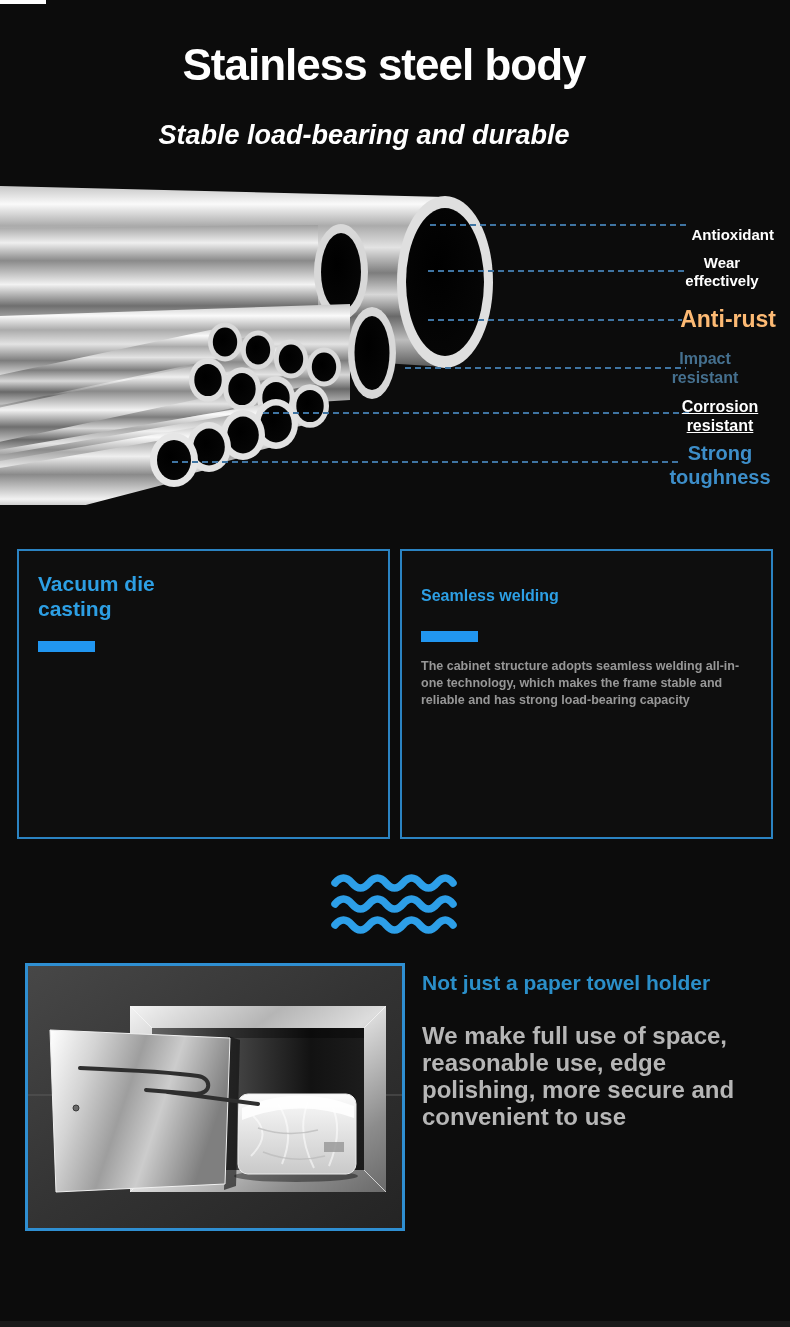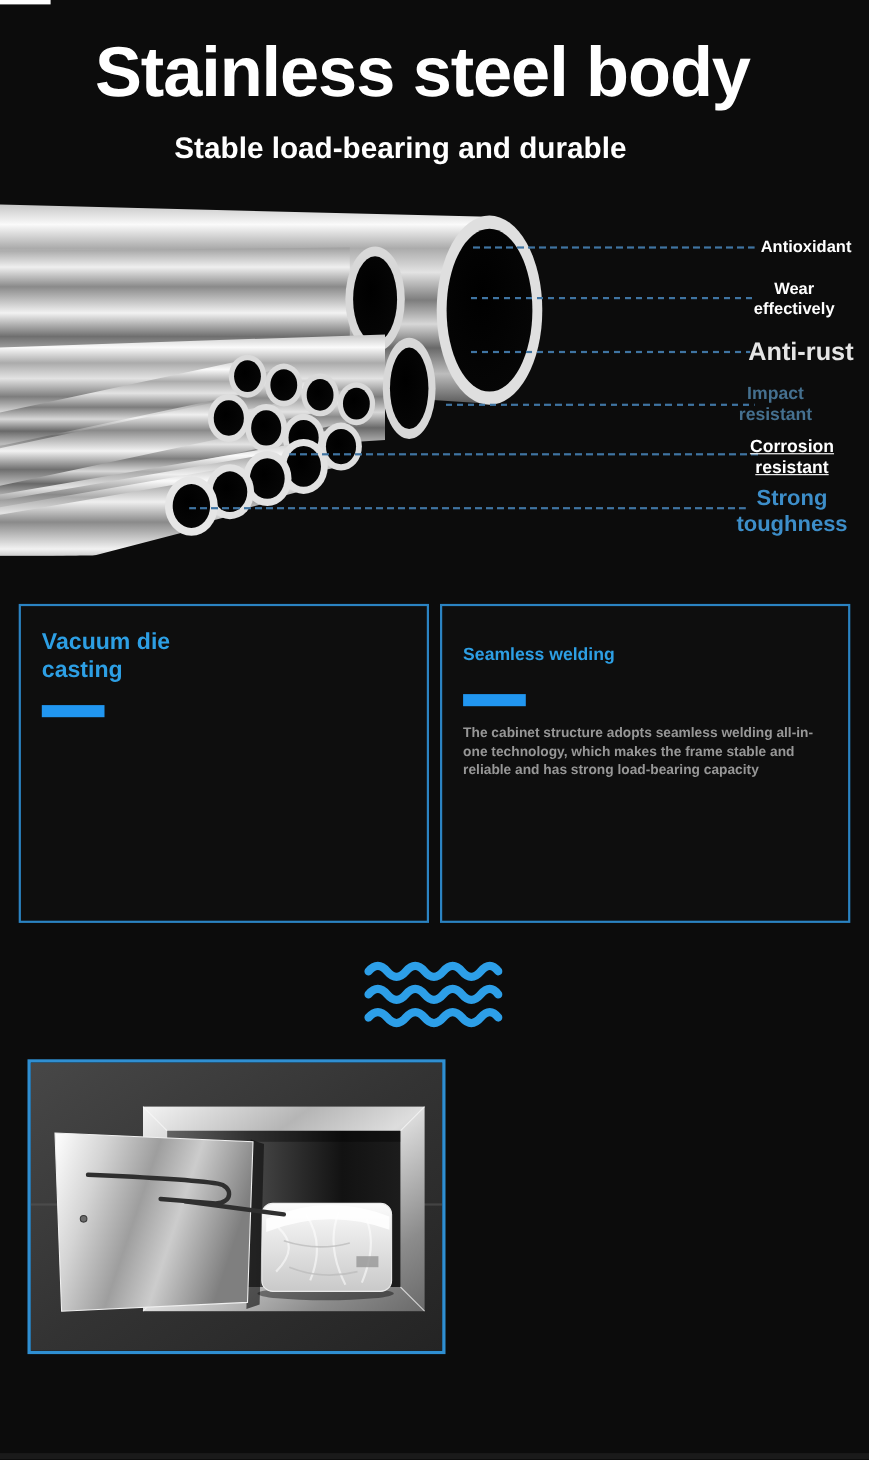--- a/index.html
+++ b/index.html
@@ -7,42 +7,42 @@
     position:relative;width:790px;height:1327px;margin:0 auto;
     background:#0c0c0c;overflow:hidden;
     font-family:"Liberation Sans","DejaVu Sans",sans-serif;
   }
   .white-sliver{position:absolute;left:0;top:0;width:46px;height:4px;background:#ffffff;}
   .bottom-strip{position:absolute;left:0;bottom:0;width:790px;height:6px;background:#1a1a1a;}
 
   
   .title{
     position:absolute;top:30px;left:0;width:768px;text-align:center;
-    color:#ffffff;font-size:64px;font-weight:700;line-height:70px;letter-spacing:-1px;
+    color:#ffffff;font-size:44px;font-weight:700;line-height:70px;letter-spacing:-1px;
   }
   .subtitle{
     position:absolute;top:118px;left:0;width:728px;text-align:center;
-    color:#ffffff;font-size:27px;font-weight:700;line-height:34px;
+    color:#ffffff;font-size:27px;font-weight:700;line-height:34px;font-style:italic;
   }
 
   
   .hero{position:absolute;top:170px;left:0;width:790px;height:335px;}
   .pipes{position:absolute;left:0;top:0;}
   .dash{position:absolute;height:2px;
     background:repeating-linear-gradient(90deg,#3f74a2 0 6px,transparent 6px 10px);}
   .d1{top:54px;left:430px;width:256px;}
   .d2{top:100px;left:428px;width:258px;}
   .d3{top:149px;left:428px;width:254px;}
   .d4{top:197px;left:405px;width:281px;}
   .d5{top:242px;left:263px;width:427px;}
   .d6{top:291px;left:172px;width:506px;}
   .callout{position:absolute;font-weight:700;text-align:center;white-space:pre-line;}
-  .c1{top:46px;right:16px;color:#ffffff;font-size:15px;line-height:18px;}
+  .c1{top:56px;right:16px;color:#ffffff;font-size:15px;line-height:18px;}
   .c2{top:84px;right:20px;width:96px;color:#ffffff;font-size:15px;line-height:18px;}
-  .c3{top:136px;right:14px;color:#e5e5e5;font-size:23px;line-height:27px;}
+  .c3{top:136px;right:14px;color:#fdba74;font-size:23px;line-height:27px;}
   .c4{top:179px;right:39px;width:92px;color:#45708f;font-size:16px;line-height:19px;}
   .c5{top:227px;right:20px;width:100px;color:#ffffff;font-size:16px;line-height:19px;text-decoration:underline;}
   .c6{top:271px;right:14px;width:112px;color:#3d8ec9;font-size:20px;line-height:24px;}
 
   
   .features{position:absolute;top:549px;left:17px;width:756px;display:flex;gap:10px;}
   .feature-box{
     flex:1;height:290px;border:2px solid #2b83c2;background:#0e0e0e;
     padding:16px 17px 0 19px;box-sizing:border-box;
   }
@@ -264,15 +264,19 @@
       <polygon points="22,64 202,72 197,218 28,226" fill="url(#doorG)" stroke="#f0f0f0" stroke-width="1"></polygon>
       <circle cx="48" cy="142" r="3" fill="#6a6a6a" stroke="#3a3a3a" stroke-width="1"></circle>
 
       <g stroke="#2f2f2f" stroke-width="4" fill="none" stroke-linecap="round">
         <path d="M52,102 C100,104 150,107 170,110 C184,112 184,128 168,128 L118,124"></path>
         <path d="M140,126 L230,138"></path>
       </g>
     </svg>
   </div>
 
+  <div class="bottom-text">
+    <div class="bottom-heading">Not just a paper towel holder</div>
+    <div class="bottom-paragraph">We make full use of space, reasonable use, edge polishing, more secure and convenient to use</div>
+  </div>
 
   <div class="bottom-strip"></div>
 </div>
 
 </body></html>

